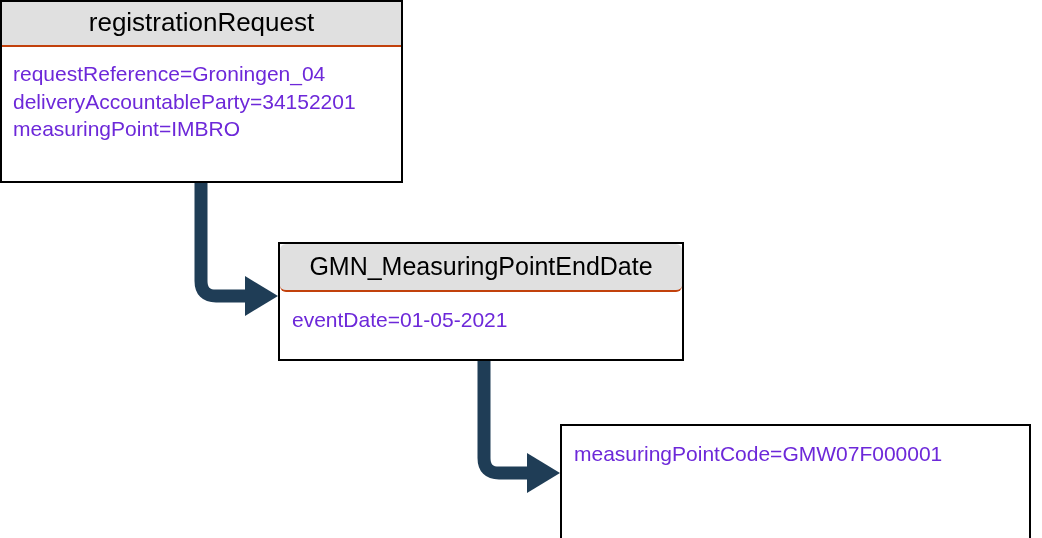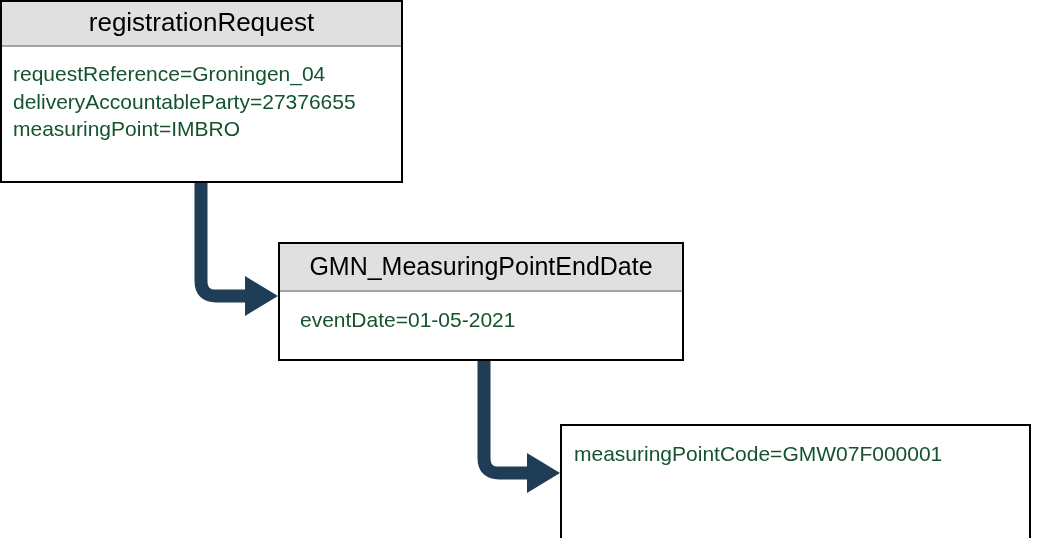--- a/index.html
+++ b/index.html
@@ -32,36 +32,36 @@
     position: absolute;
     box-sizing: border-box;
     border: 2px solid #000000;
     background: #ffffff;
     overflow: hidden;
     z-index: 2;
   }
   .uml-header {
     box-sizing: border-box;
     background: #e0e0e0;
-    border-bottom: 2px solid #a3a3a3;
+    border-bottom: 2px solid #c2410c;
     text-align: center;
     color: #000000;
     white-space: nowrap;
     overflow: hidden;
   }
   .uml-body {
     box-sizing: border-box;
     background: #ffffff;
     color: #000000;
     overflow: hidden;
   }
   .attr-line {
     white-space: nowrap;
     overflow: hidden;
-    color: #14532d;
+    color: #6d28d9;
   }
 
   
   #box-registration-request {
     left: 0px;
     top: 0px;
     width: 403px;
     height: 183px;
     border-left-width: 2px;
   }
@@ -83,23 +83,24 @@
   #box-gmn-measuringpointenddate {
     left: 278px;
     top: 242px;
     width: 406px;
     height: 119px;
   }
   #box-gmn-measuringpointenddate .uml-header {
     height: 48px;
     line-height: 44px;
     font-size: 25px;
+    border-radius: 6px;
   }
   #box-gmn-measuringpointenddate .uml-body {
-    padding: 14px 0 0 20px;
+    padding: 14px 0 0 12px;
     height: 54px;
   }
   #box-gmn-measuringpointenddate .attr-line {
     font-size: 21px;
     line-height: 27px;
   }
 
   
   #box-measuring-point {
     left: 560px;
@@ -136,21 +137,21 @@
     <g>
       <path d="M 484,359 L 484,458 Q 484,473 499,473 L 530,473" fill="none" stroke="#1f3d56" stroke-width="13" stroke-linecap="butt" stroke-linejoin="round"></path>
       <polygon points="527,453 560,473 527,493" fill="#1f3d56"></polygon>
     </g>
   </svg>
 
   <div class="uml-box" id="box-registration-request">
     <div class="uml-header">registrationRequest</div>
     <div class="uml-body">
       <div class="attr-line">requestReference=Groningen_04</div>
-      <div class="attr-line">deliveryAccountableParty=27376655</div>
+      <div class="attr-line">deliveryAccountableParty=34152201</div>
       <div class="attr-line">measuringPoint=IMBRO</div>
     </div>
   </div>
 
   <div class="uml-box" id="box-gmn-measuringpointenddate">
     <div class="uml-header">GMN_MeasuringPointEndDate</div>
     <div class="uml-body">
       <div class="attr-line">eventDate=01-05-2021</div>
     </div>
   </div>

